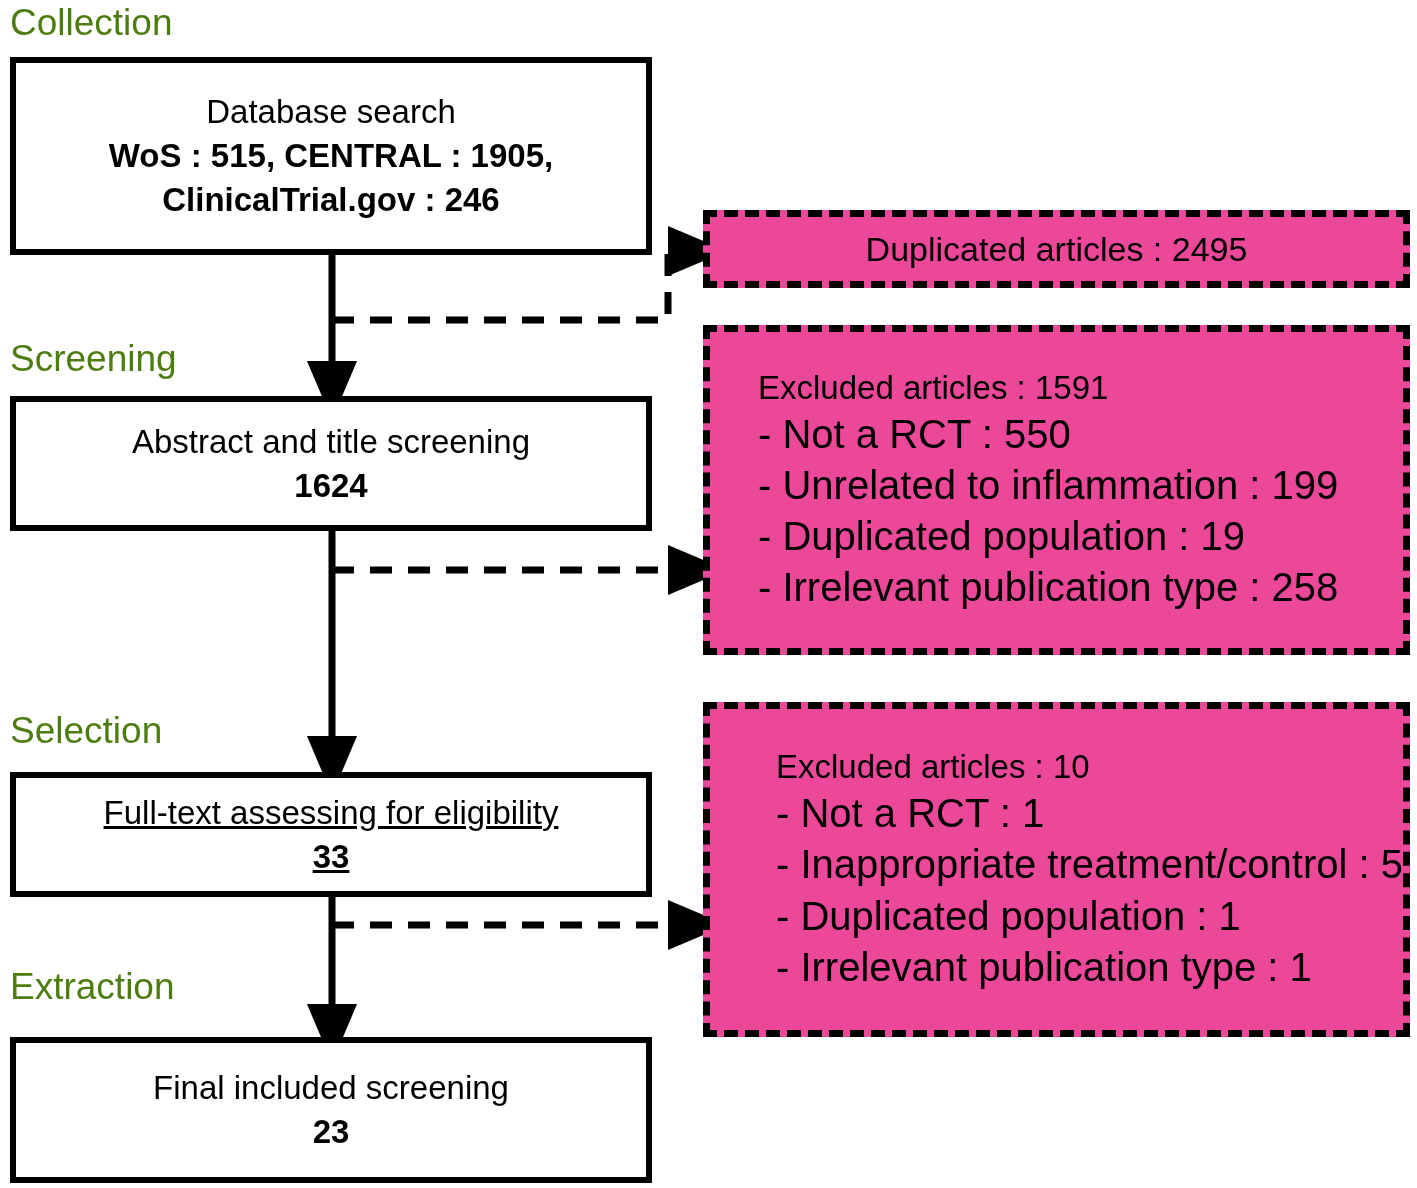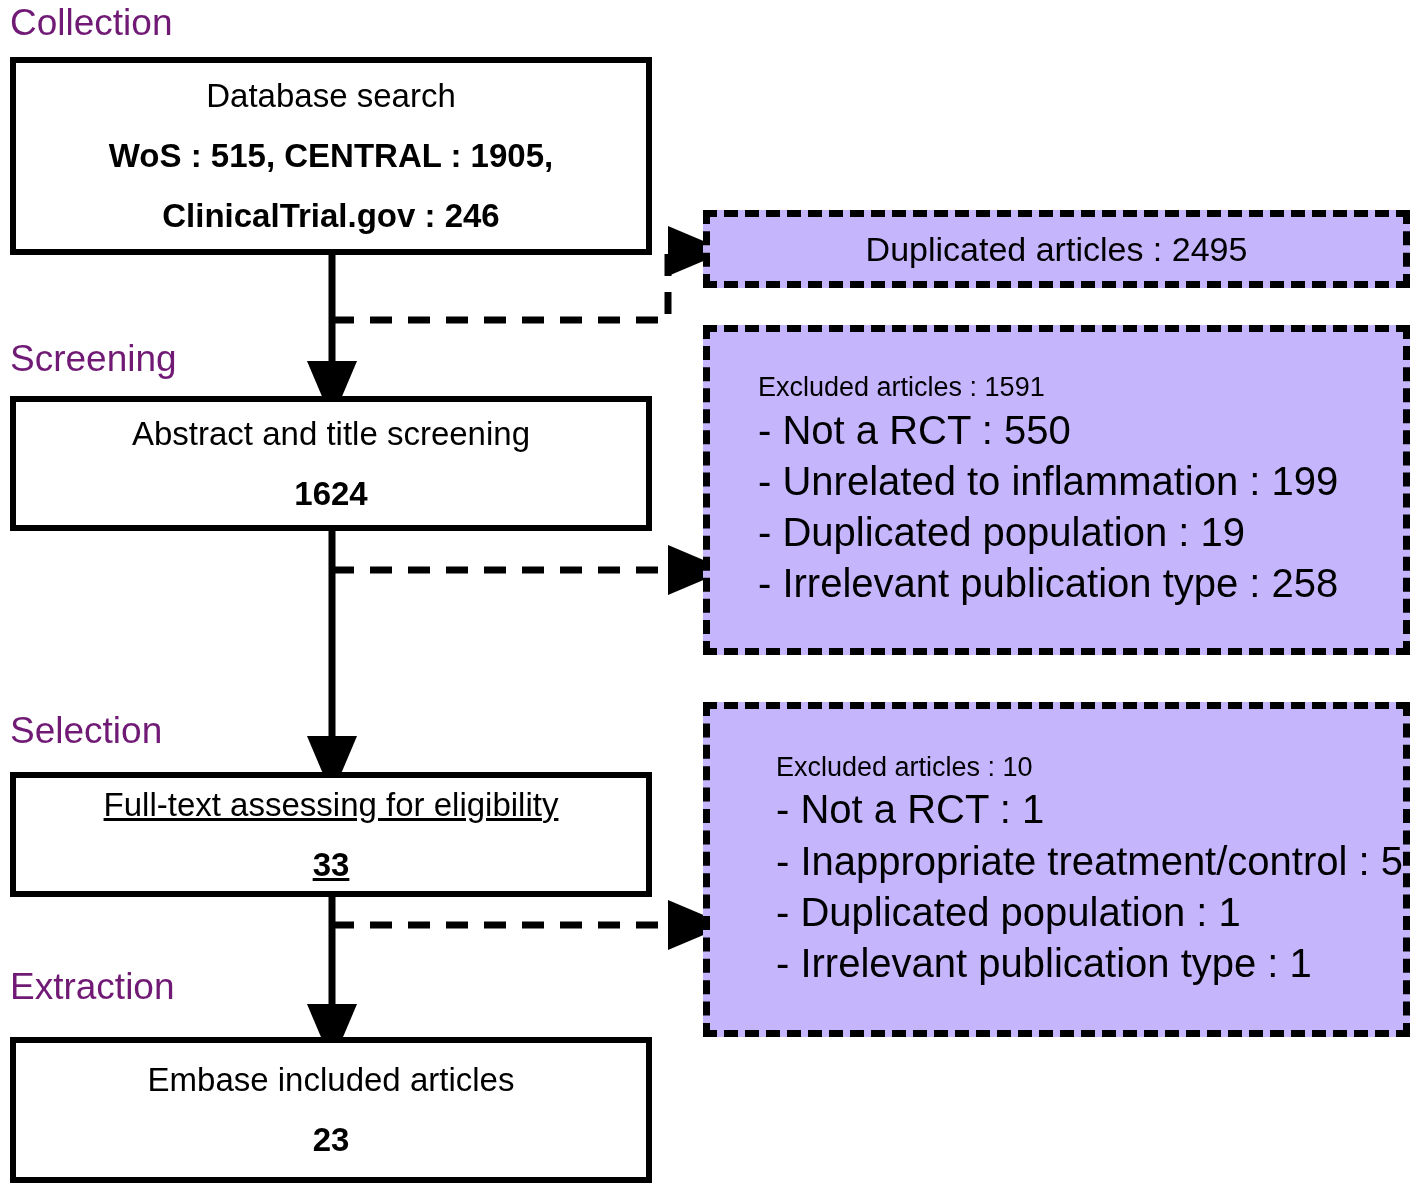--- a/index.html
+++ b/index.html
@@ -19,63 +19,62 @@
     background: #ffffff;
     overflow: hidden;
   }
 
   
   .stage-label {
     position: absolute;
     font-size: 37px;
     line-height: 1;
     font-weight: 400;
-    color: #701a75;
+    color: #4d7c0f;
     white-space: nowrap;
   }
 
   
   .solid-box {
     position: absolute;
     box-sizing: border-box;
     border: 6px solid #000000;
     background: #ffffff;
     display: flex;
     flex-direction: column;
     align-items: center;
     justify-content: center;
     text-align: center;
-    gap: 16px;
   }
   .box-line {
     font-size: 33px;
     line-height: 1.33;
     font-weight: 400;
     white-space: nowrap;
   }
   .box-line.bold {
     font-weight: bold;
   }
 
   
   .dashed-box {
     position: absolute;
     box-sizing: border-box;
     border: 7px dashed #000000;
-    background: #c4b5fd;
+    background: #ec4899;
     display: flex;
     flex-direction: column;
     justify-content: center;
   }
   .dashed-box.centered {
     align-items: center;
     text-align: center;
   }
   .excl-head {
-    font-size: 27px;
+    font-size: 33px;
     line-height: 1.28;
     white-space: nowrap;
   }
   .excl-item {
     font-size: 40px;
     line-height: 1.28;
     white-space: nowrap;
   }
   .excl-list {
     padding-left: 48px;
@@ -141,21 +140,21 @@
     <div class="box-line">Abstract and title screening</div>
     <div class="box-line bold">1624</div>
   </div>
 
   <div class="solid-box" style="left:10px; top:772px; width:642px; height:125px;text-decoration:underline;">
     <div class="box-line">Full-text assessing for eligibility</div>
     <div class="box-line bold">33</div>
   </div>
 
   <div class="solid-box" style="left:10px; top:1037px; width:642px; height:146px;">
-    <div class="box-line">Embase included articles</div>
+    <div class="box-line">Final included screening</div>
     <div class="box-line bold">23</div>
   </div>
 
   <div class="dashed-box centered" style="left:703px; top:210px; width:707px; height:78px;">
     <div class="dup-text">Duplicated articles : 2495</div>
   </div>
 
   <div class="dashed-box" style="left:703px; top:325px; width:707px; height:330px;">
     <div class="excl-list">
       <div class="excl-head">Excluded articles : 1591</div>

